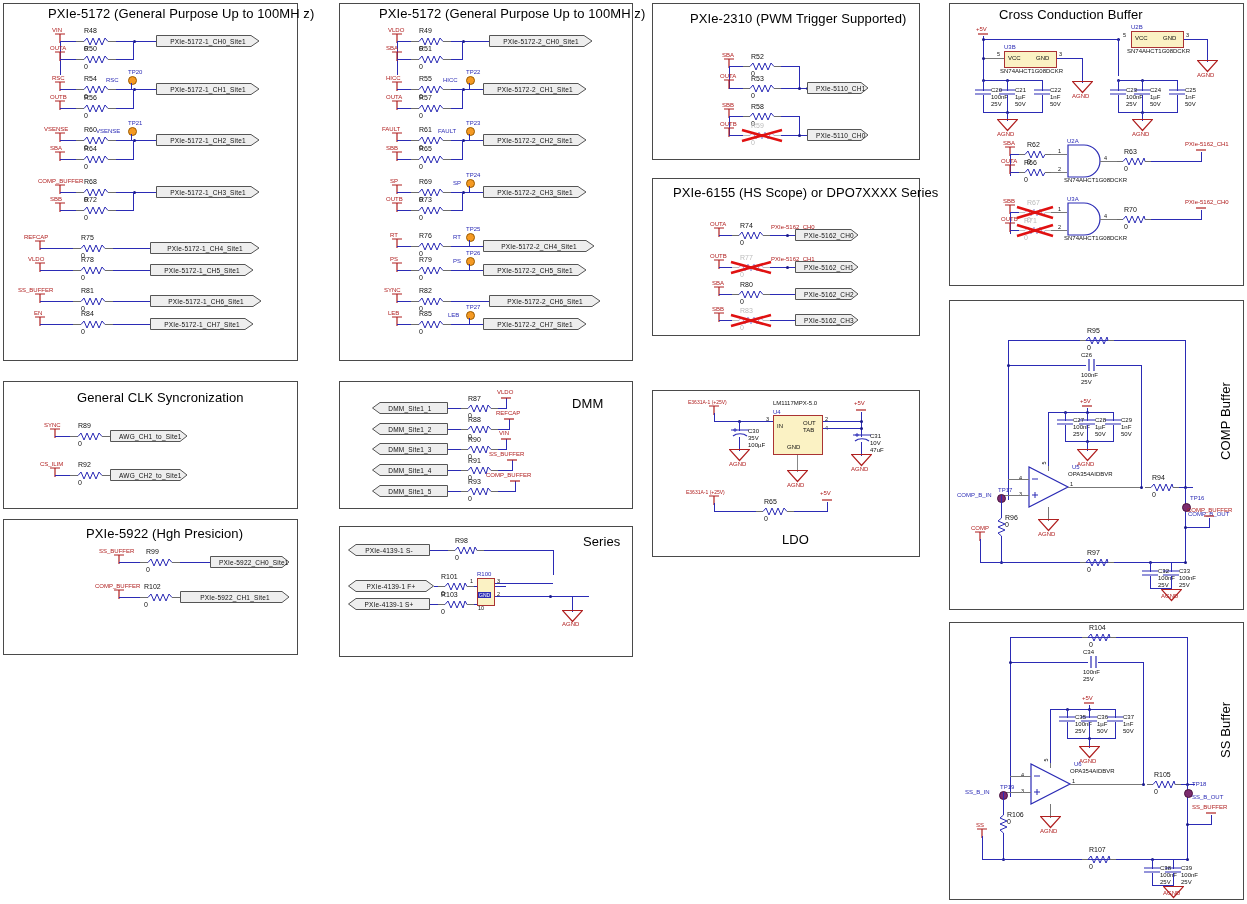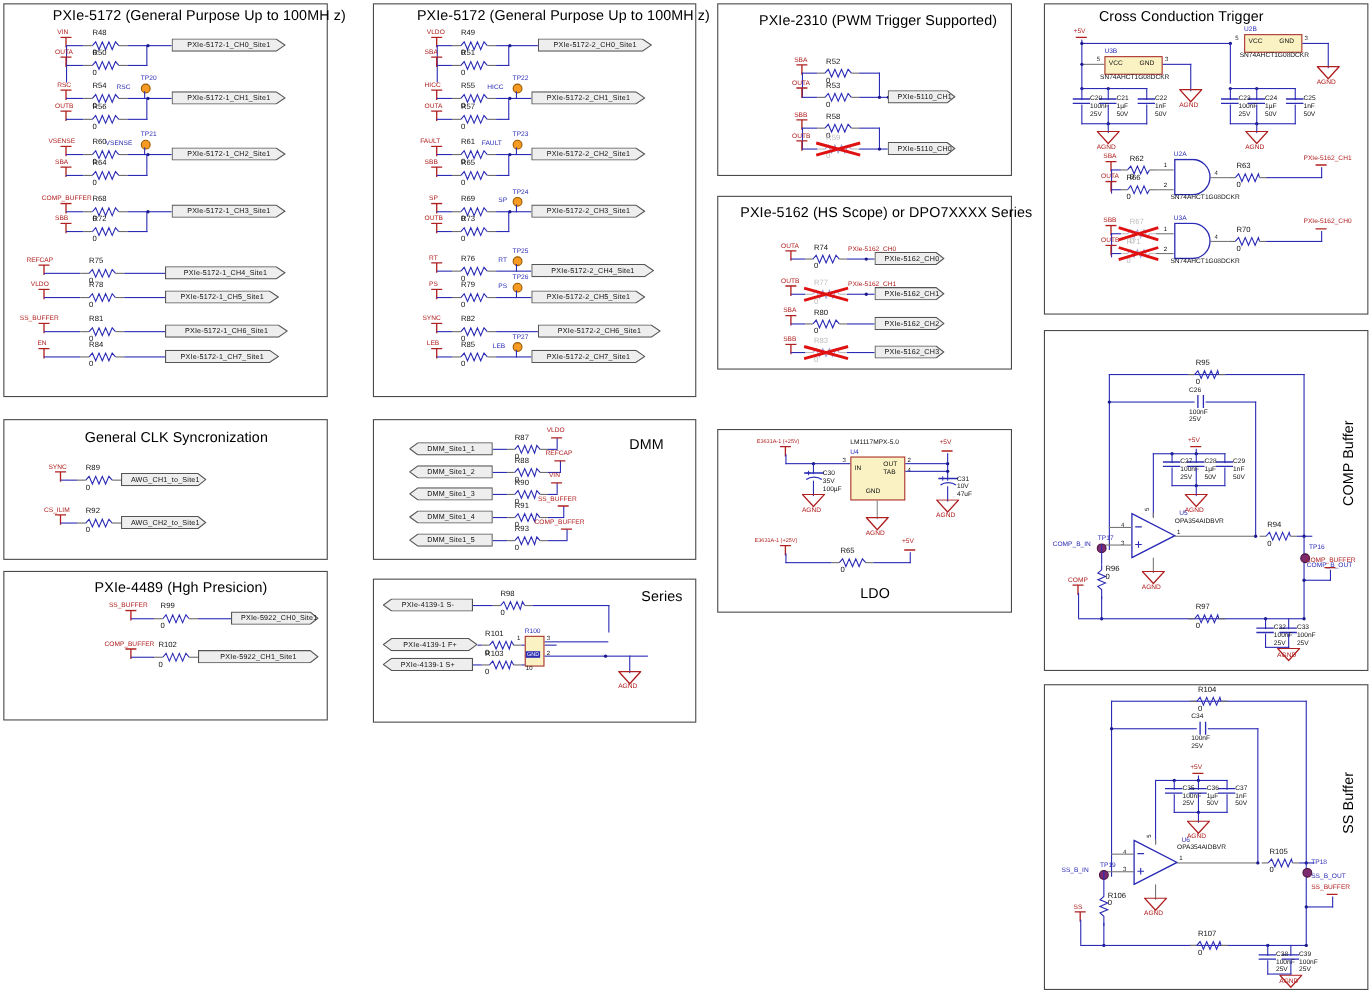--- a/index.html
+++ b/index.html
@@ -382,21 +382,21 @@
 <div class="rdes" style="left:78px;top:461px;">R92</div>
 <div class="rval" style="left:78px;top:479px;">0</div>
 <div class="port" style="left:110px;top:469px;width:78px;">
   <svg width="78" height="12">
         <path d="M0.5,0.5 L70,0.5 L77,6 L70,11.5 L0.5,11.5 Z" fill="#eee" stroke="#555" stroke-width="1"></path>
       </svg>
   <div class="ptxt">AWG_CH2_to_Site1</div>
 </div>
 
 <div class="blk" style="left:3px;top:519px;width:295px;height:136px;"></div>
-<div class="blk-title" style="left:86px;top:526px;">PXIe-4489 (Hgh Presicion)</div>
+<div class="blk-title" style="left:86px;top:526px;">PXIe-5922 (Hgh Presicion)</div>
 
 <div class="netlbl" style="left:99px;top:548px;">SS_BUFFER</div>
 <svg class="flag" style="left:113px;top:554px;" width="14" height="12">
       <path d="M1,1 L11,1 M6,1 L6,10" stroke="#b02020" stroke-width="1.2" fill="none"></path>
     </svg>
 <div class="w wh" style="left:119px;top:562px;width:21px;"></div>
 <div class="res" style="left:140px;top:557px;width:40px;height:11px;">
   <div class="rlead" style="left:0;width:8px;"></div>
   <svg class="zig" width="40" height="11">
         <polyline points="8,5.5 11,2 14,9 17,2 20,9 23,2 26,9 29,2 32,5.5" stroke="#2b2bb5" stroke-width="1" fill="none"></polyline>
@@ -984,21 +984,21 @@
 <div class="w wh" style="left:781px;top:135px;width:26px;"></div>
 <div class="dot" style="left:798px;top:134px;"></div>
 <div class="port" style="left:807px;top:129px;width:62px;">
   <svg width="62" height="12">
         <path d="M0.5,0.5 L54,0.5 L61,6 L54,11.5 L0.5,11.5 Z" fill="#eee" stroke="#555" stroke-width="1"></path>
       </svg>
   <div class="ptxt">PXIe-5110_CH0</div>
 </div>
 
 <div class="blk" style="left:652px;top:178px;width:268px;height:158px;"></div>
-<div class="blk-title" style="left:673px;top:185px;">PXIe-5162 (HS Scope) or DPO7XXXX Series</div>
+<div class="blk-title" style="left:673px;top:185px;">PXIe-6155 (HS Scope) or DPO7XXXX Series</div>
 
 <div class="netlbl" style="left:710px;top:221px;">OUTA</div>
 <svg class="flag" style="left:713px;top:227px;" width="14" height="12">
       <path d="M1,1 L11,1 M6,1 L6,10" stroke="#b02020" stroke-width="1.2" fill="none"></path>
     </svg>
 <div class="w wh" style="left:719px;top:235px;width:13px;"></div>
 <div class="res" style="left:732px;top:230px;width:38px;height:11px;">
   <div class="rlead" style="left:0;width:7px;"></div>
   <svg class="zig" width="38" height="11">
         <polyline points="7,5.5 10,2 13,9 16,2 19,9 22,2 25,9 28,2 31,5.5" stroke="#2b2bb5" stroke-width="1" fill="none"></polyline>
@@ -1174,21 +1174,21 @@
 <div class="rdes" style="left:764px;top:498px;">R65</div>
 <div class="rval" style="left:764px;top:515px;">0</div>
 <div class="w wh" style="left:794px;top:511px;width:34px;"></div>
 <div class="w wv" style="left:827px;top:502px;height:10px;"></div>
 <svg class="flag" style="left:821px;top:498px;" width="14" height="8">
       <path d="M1,2 L11,2" stroke="#b02020" stroke-width="1.2" fill="none"></path>
     </svg>
 <div class="pwr" style="left:820px;top:490px;">+5V</div>
 
 <div class="blk" style="left:949px;top:3px;width:295px;height:283px;"></div>
-<div class="blk-title" style="left:999px;top:7px;">Cross Conduction Trigger</div>
+<div class="blk-title" style="left:999px;top:7px;">Cross Conduction Buffer</div>
 
 <div class="pwr" style="left:976px;top:26px;">+5V</div>
 <svg class="flag" style="left:977px;top:32px;" width="14" height="8">
       <path d="M1,2 L11,2" stroke="#b02020" stroke-width="1.2" fill="none"></path>
     </svg>
 <div class="w wv" style="left:983px;top:36px;height:45px;"></div>
 <div class="w wh" style="left:983px;top:39px;width:137px;"></div>
 <div class="dot" style="left:982px;top:38px;"></div>
 <div class="dot" style="left:1117px;top:38px;"></div>
 <div class="w wv" style="left:1118px;top:39px;height:37px;"></div>

